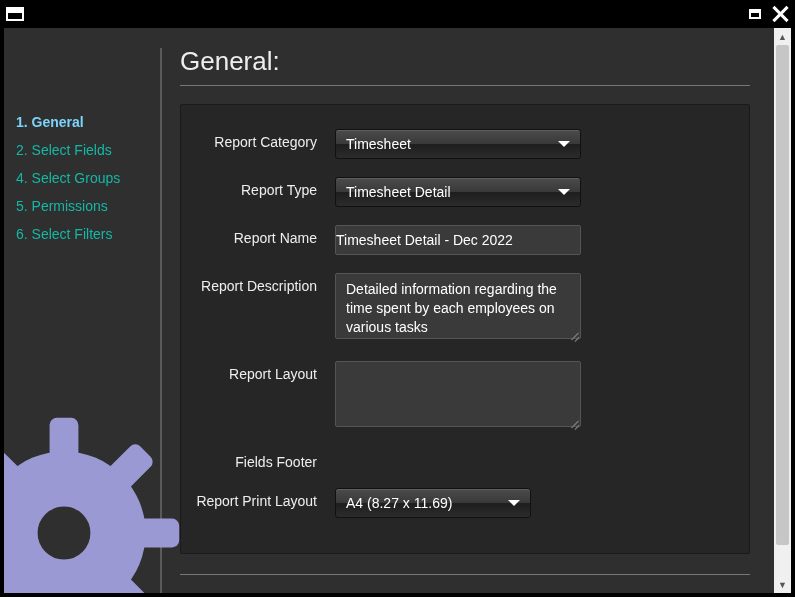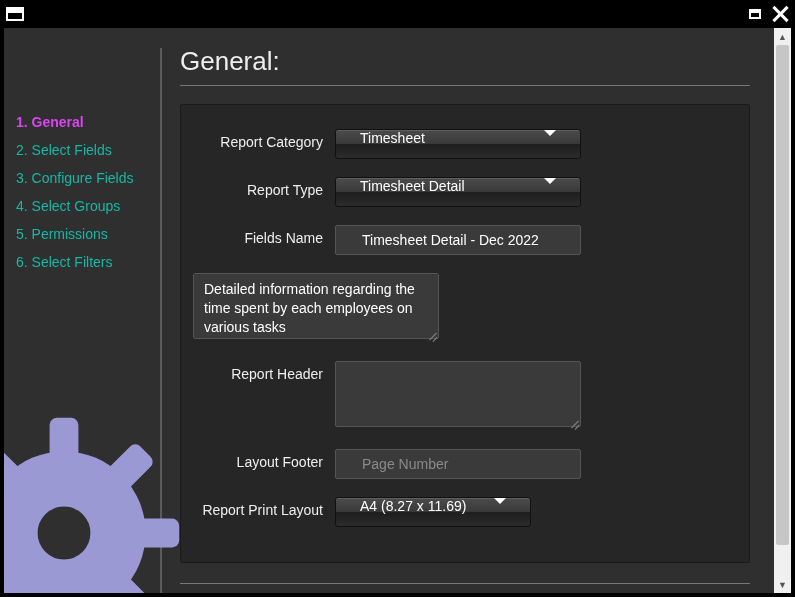--- a/index.html
+++ b/index.html
@@ -63,21 +63,21 @@
     position: absolute; inset: 0;
     display: flex;
   }
   .sidebar {
     width: 156px; padding: 80px 0 0 12px;
     position: relative;
   }
   .sidebar-item {
     color: #14b8a6; font-size: 14px; padding: 6px 0; cursor: pointer;
   }
-  .sidebar-item.active { color: #d946ef; font-weight: bold; }
+  .sidebar-item.active { color: #7dd3fc; font-weight: bold; }
 
   .gear-bg {
     position: absolute; left: -60px; bottom: -60px; width: 240px; height: 240px;
     pointer-events: none;
   }
 
   .divider {
     width: 2px; background: #5a5a5a; margin-top: 20px; margin-bottom: 0;
   }
 
@@ -89,43 +89,43 @@
   }
   .title-rule { border: none; border-top: 1px solid #777; margin-bottom: 18px; }
 
   .form-panel {
     background: #262626; border: 1px solid #1a1a1a; border-radius: 2px;
     padding: 24px 20px 24px 12px;
   }
   .form-row { display: flex; align-items: flex-start; margin-bottom: 18px; }
   .form-row:last-child { margin-bottom: 11px; }
   .form-label {
-    width: 142px; text-align: right; padding-right: 12px; padding-top: 5px;
+    width: 142px; text-align: right; padding-right: 18px; padding-top: 5px;
     font-size: 14px; color: #eee;
   }
   .form-control { flex: 0 0 auto; }
 
   .select-ctl {
     width: 246px; height: 30px;
     background: linear-gradient(to bottom, #4b4b4b 0%, #3a3a3a 48%, #1e1e1e 52%, #2c2c2c 100%);
     border: 1px solid #111; border-radius: 3px;
     color: #fff; font-size: 14px;
-    display: flex; justify-content: space-between;
-    padding: 0 24px; cursor: pointer;
+    display: flex; align-items: center; justify-content: space-between;
+    padding: 0 10px; cursor: pointer;
     box-shadow: inset 0 1px 0 rgba(255,255,255,0.12);
   }
   .select-ctl.narrow { width: 196px; }
   .caret {
     width: 0; height: 0; border-left: 6px solid transparent; border-right: 6px solid transparent;
     border-top: 6px solid #fff;
   }
   .text-input {
     width: 246px; height: 30px;
     background: #3a3a3a; border: 1px solid #555; border-radius: 2px;
-    color: #fff; font-size: 14px; padding: 0 26px;
+    color: #fff; font-size: 14px; padding: 0 0;
   }
   .text-input::placeholder { color: #8a8a8a; }
   .textarea-ctl {
     width: 246px; height: 66px;
     background: #3a3a3a; border: 1px solid #555; border-radius: 2px;
     color: #fff; font-size: 14px; padding: 6px 10px; line-height: 1.35;
     resize: none; font-family: inherit; position: relative;
   }
   .textarea-wrap { position: relative; width: 246px; }
   .resize-grip {
@@ -175,21 +175,20 @@
             <circle cx="50" cy="50" r="9" fill="#9a99d4"></circle>
             <circle cx="50" cy="50" r="14" fill="none"></circle>
             <circle cx="50" cy="50" r="15" fill="#2f2f2f"></circle>
             <path d="M50 35 a15 15 0 1 0 0.01 0" fill="#2f2f2f"></path>
             <circle cx="50" cy="50" r="15" fill="#2f2f2f"></circle>
             <circle cx="50" cy="50" r="15" fill="none" stroke="#9a99d4" stroke-width="8"></circle>
           </svg>
 
           <div class="sidebar-item active">1. General</div>
           <div class="sidebar-item">2. Select Fields</div>
-          <div class="sidebar-item">3. Configure Fields</div>
           <div class="sidebar-item">4. Select Groups</div>
           <div class="sidebar-item">5. Permissions</div>
           <div class="sidebar-item">6. Select Filters</div>
         </div>
 
         <div class="divider"></div>
 
         <div class="main">
           <div class="page-title">General:</div>
           <hr class="title-rule">
@@ -210,50 +209,48 @@
               <div class="form-label">Report Type</div>
               <div class="form-control">
                 <div class="select-ctl">
                   <span>Timesheet Detail</span>
                   <span class="caret"></span>
                 </div>
               </div>
             </div>
 
             <div class="form-row">
-              <div class="form-label">Fields Name</div>
+              <div class="form-label">Report Name</div>
               <div class="form-control">
                 <input class="text-input" type="text" value="Timesheet Detail - Dec 2022" style="">
               </div>
             </div>
 
             <div class="form-row">
+              <div class="form-label">Report Description</div>
               <div class="form-control">
                 <div class="textarea-wrap">
                   <textarea class="textarea-ctl" style="">Detailed information regarding the time spent by each employees on various tasks</textarea>
                   <div class="resize-grip"></div>
                 </div>
               </div>
             </div>
 
             <div class="form-row">
-              <div class="form-label">Report Header</div>
+              <div class="form-label">Report Layout</div>
               <div class="form-control">
                 <div class="textarea-wrap">
                   <textarea class="textarea-ctl" style=""></textarea>
                   <div class="resize-grip"></div>
                 </div>
               </div>
             </div>
 
             <div class="form-row">
-              <div class="form-label">Layout Footer</div>
-              <div class="form-control">
-                <input class="text-input" type="text" placeholder="Page Number" style="">
-              </div>
+              <div class="form-label">Fields Footer</div>
             </div>
 
             <div class="form-row">
               <div class="form-label">Report Print Layout</div>
               <div class="form-control">
                 <div class="select-ctl narrow">
                   <span>A4 (8.27 x 11.69)</span>
                   <span class="caret"></span>
                 </div>
               </div>

